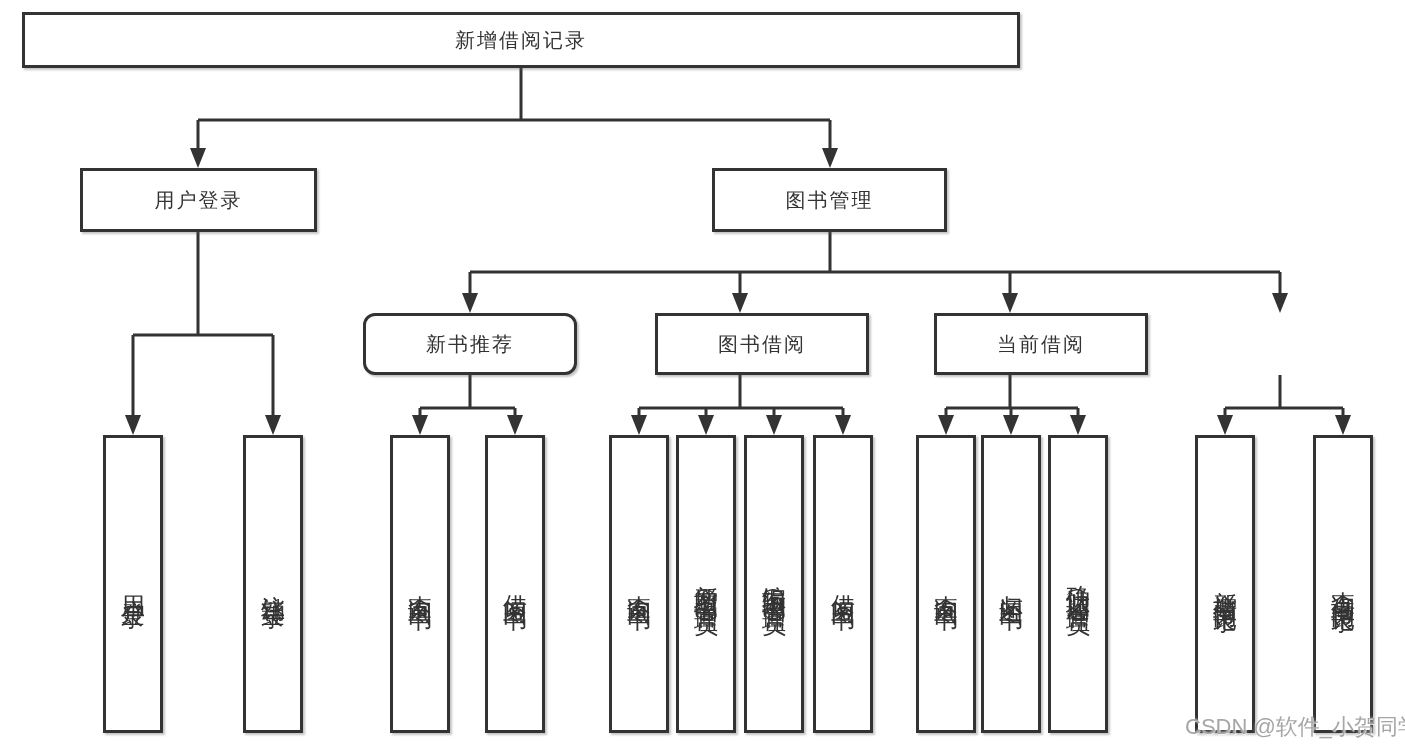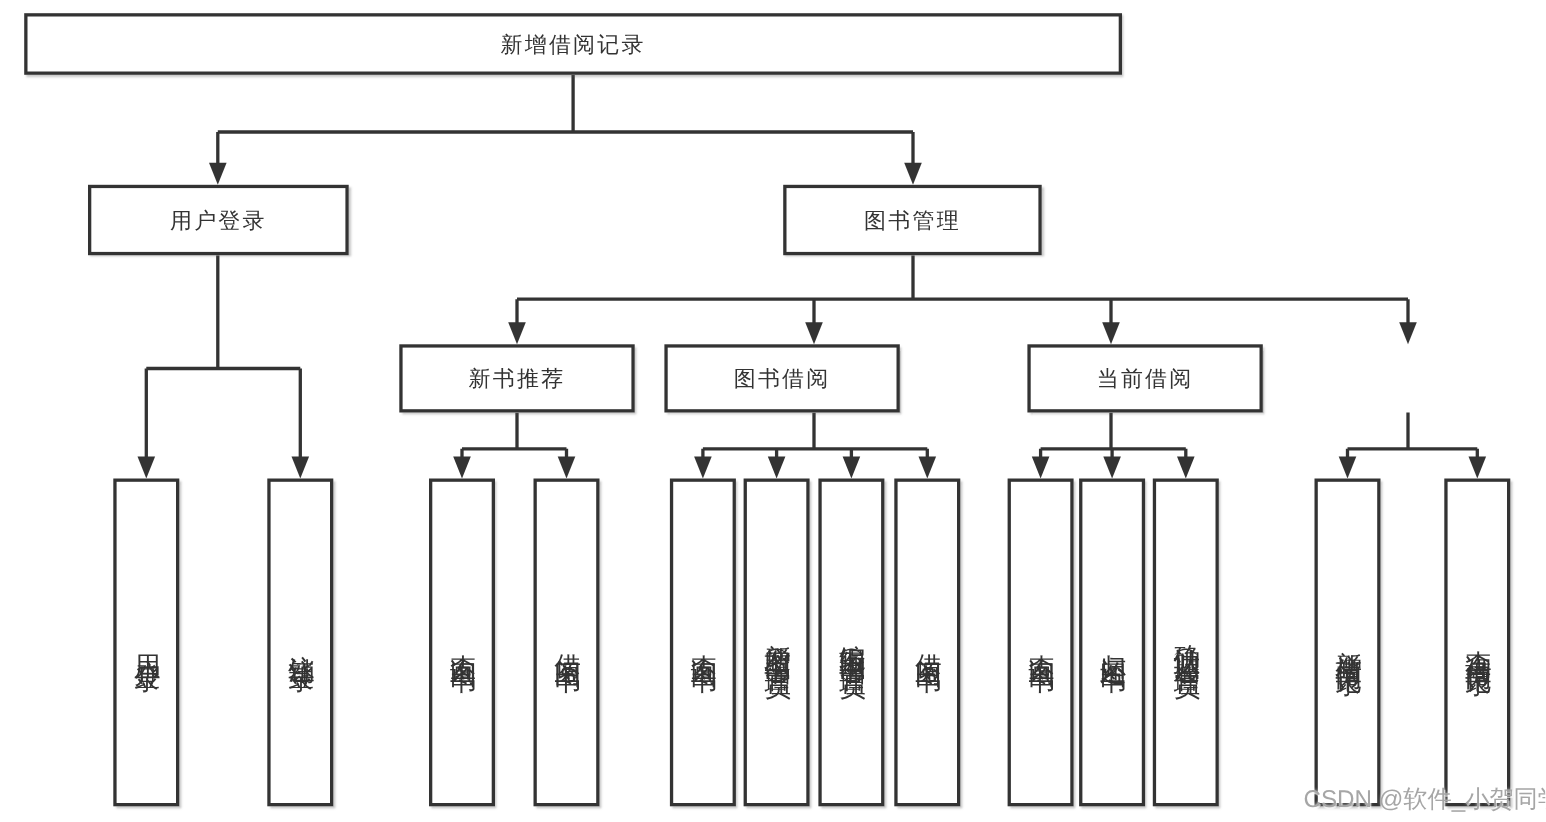--- a/index.html
+++ b/index.html
@@ -48,22 +48,22 @@
     letter-spacing:4px;
     line-height:1;
   }
   
   .n-root{left:22px;top:12px;width:998px;height:56px;}
   
   .n-user-login{left:80px;top:168px;width:237px;height:64px;}
   .n-book-mgmt{left:712px;top:168px;width:235px;height:64px;}
   
   .n-l3{top:313px;width:214px;height:62px;}
-  .n-new-book{left:363px;}
-  .n-book-borrow{left:604px;}
+  .n-new-book{left:363px;border-radius:12px;}
+  .n-book-borrow{left:655px;}
   .n-current-borrow{left:903px;margin-left:31px;}
   .n-borrow-record{left:1173px;}
   
   .leaf{top:435px;width:60px;height:298px;}
   .lf-1{left:103px;}  .lf-2{left:243px;}
   .lf-3{left:390px;}  .lf-4{left:485px;}
   .lf-5{left:609px;}  .lf-6{left:676px;}
   .lf-7{left:744px;}  .lf-8{left:813px;}
   .lf-9{left:916px;}  .lf-10{left:981px;}
   .lf-11{left:1048px;}

